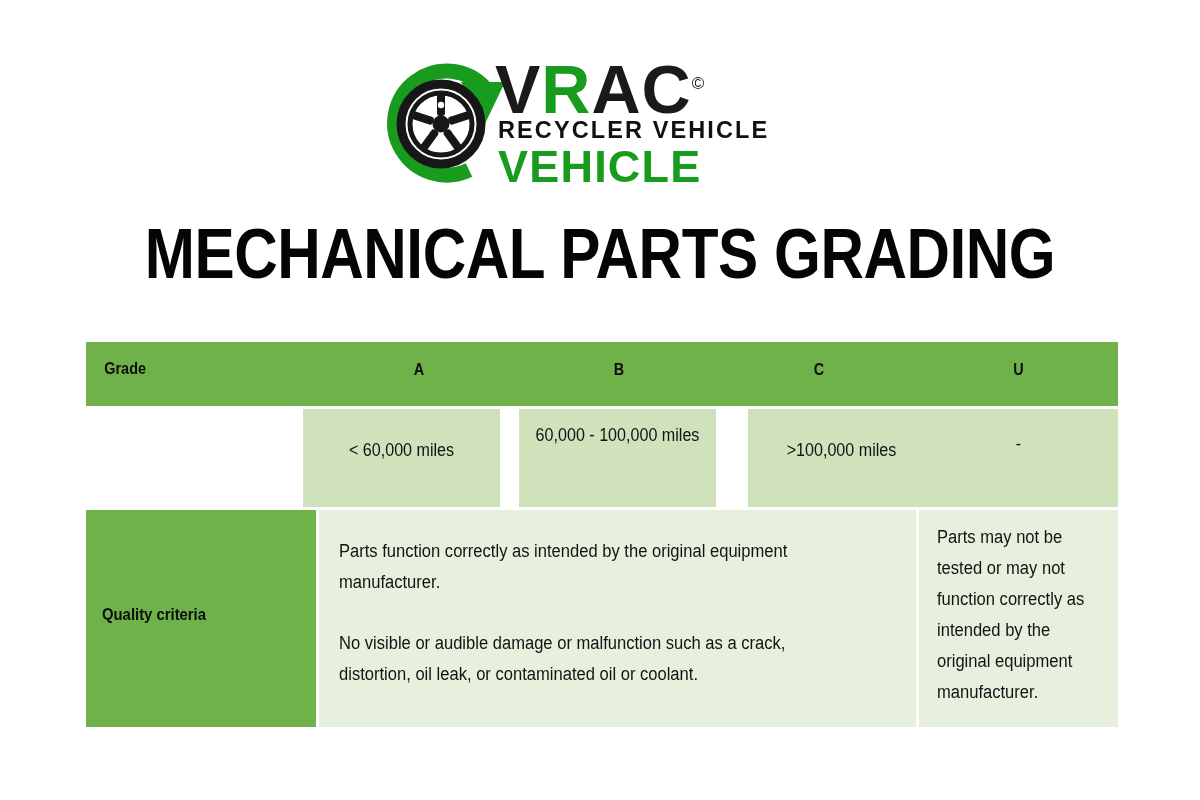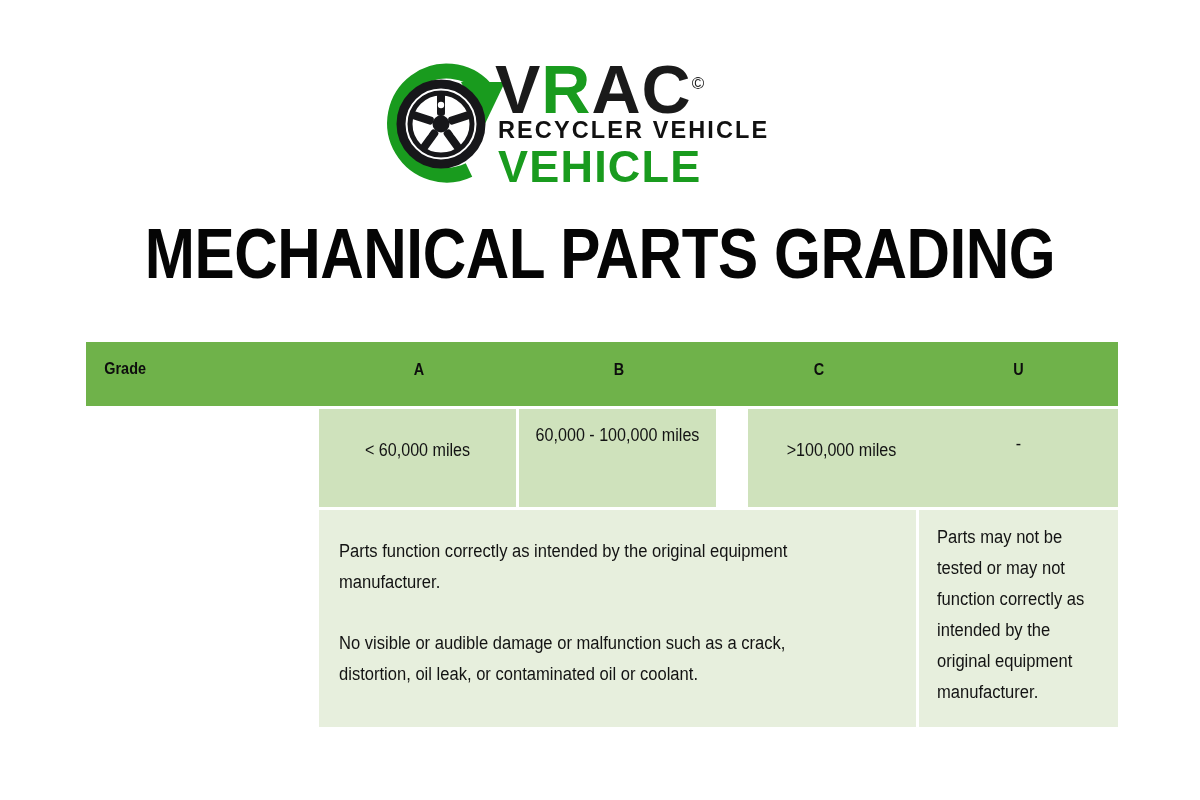--- a/index.html
+++ b/index.html
@@ -127,21 +127,21 @@
     box-sizing: border-box;
   }
   .cell-inner {
     position: absolute;
     left: 0;
     width: 100%;
   }
 
   
   .c-label { left: 0px;   width: 230px; }
-  .c-a     { left: 233px; width: 197px; }
+  .c-a     { left: 217px; width: 197px; }
   .c-b     { left: 433px; width: 197px; }
   .c-c     { left: 662px; width: 187px; }
   .c-u     { left: 833px; width: 199px; }
 
   
   #row-header .cell { background: #6fb24a; }
   #row-header .c-label { left: 0; width: 233px; padding-left: 36px; }
   #row-header .c-a { left: 233px; width: 200px; }
   #row-header .c-b { left: 433px; width: 200px; }
   #row-header .c-c { left: 633px; width: 200px; }
@@ -283,20 +283,23 @@
     </div>
     <div class="cell c-c">
       <div class="cell-inner cell-text-center pos-mileage-cell">&gt;100,000 miles</div>
     </div>
     <div class="cell c-u">
       <div class="cell-inner cell-text-center pos-dash">-</div>
     </div>
   </div>
 
   <div class="tbl-row" id="row-quality">
+    <div class="cell c-label">
+      <div class="cell-inner rowlabel-text pos-rowlabel-quality">Quality criteria</div>
+    </div>
     <div class="cell c-body">
       <div class="cell-inner body-text pos-quality-body">
         <p class="para">Parts function correctly as intended by the original equipment manufacturer.</p>
         <p class="para">No visible or audible damage or malfunction such as a crack, distortion, oil leak, or contaminated oil or coolant.</p>
       </div>
     </div>
     <div class="cell c-u">
       <div class="cell-inner body-text pos-quality-u">Parts may not be tested or may not function correctly as intended by the original equipment manufacturer.</div>
     </div>
   </div>

